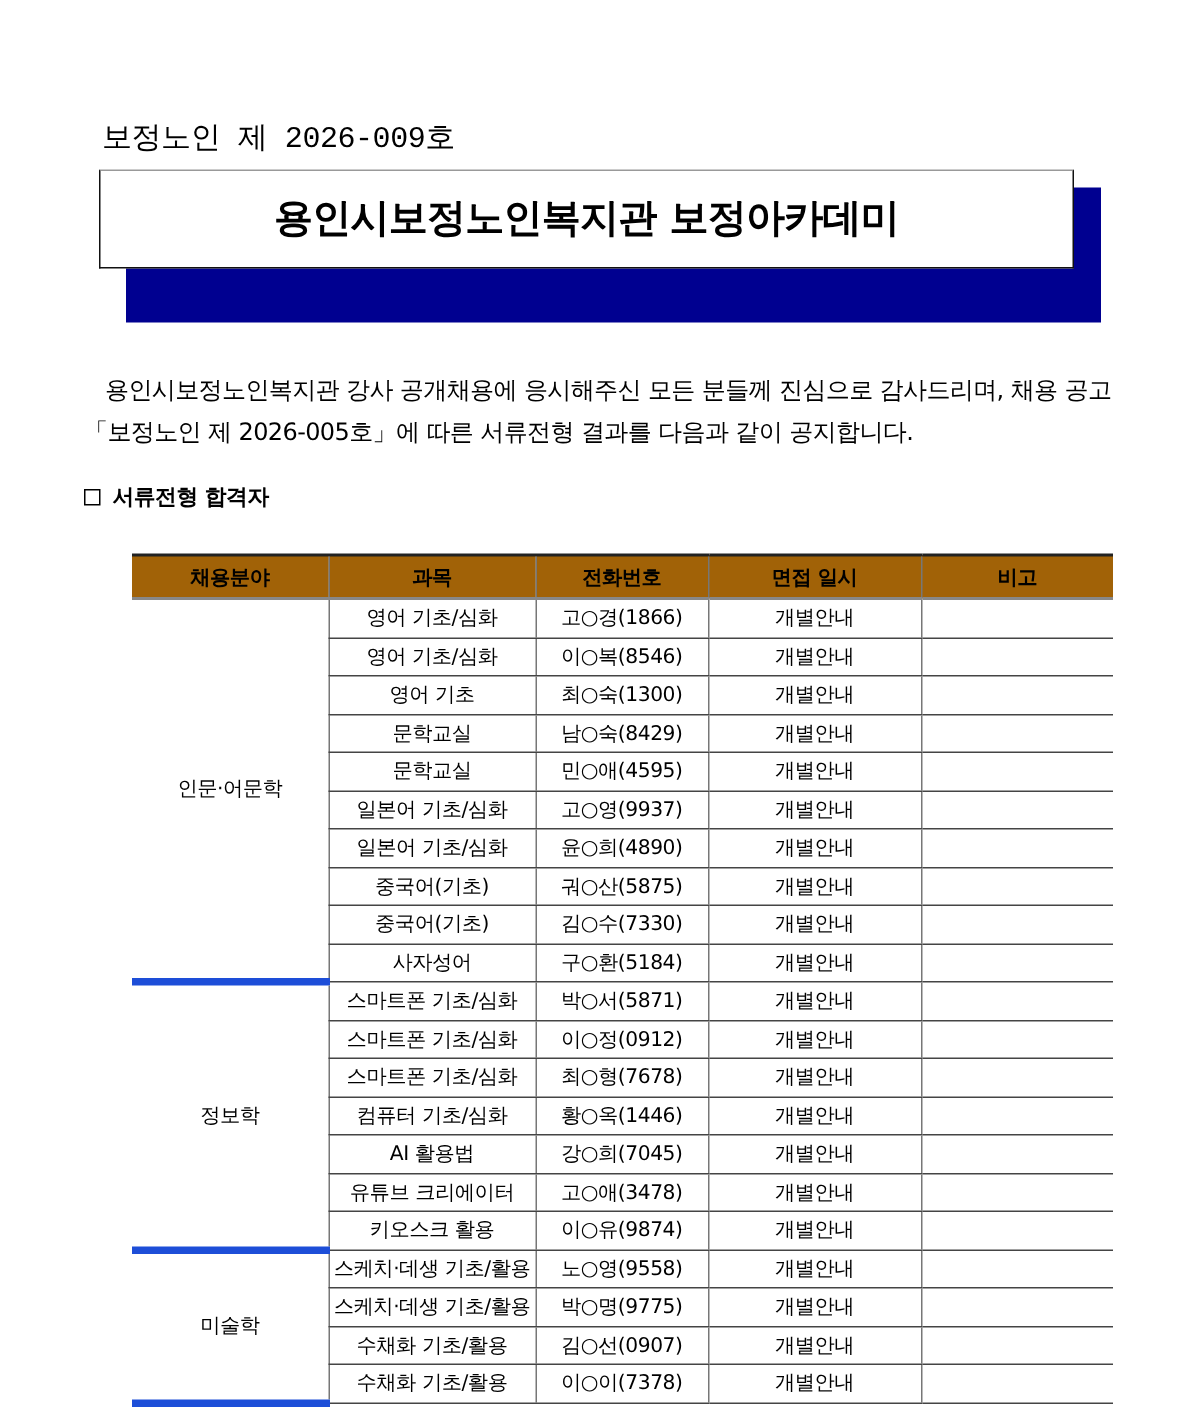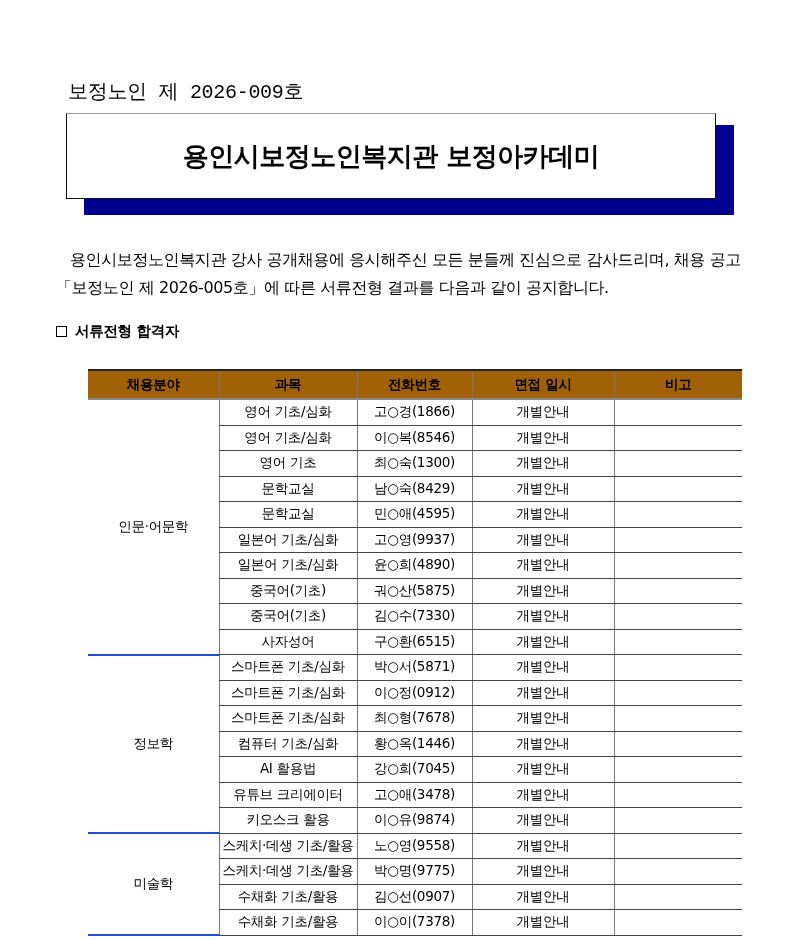--- a/index.html
+++ b/index.html
@@ -1,37 +1,37 @@
 <!DOCTYPE html>
 <html><head>
 <meta charset="utf-8">
 <style>
   html, body { margin: 0; padding: 0; background: #ffffff; }
   body { width: 800px; height: 940px; position: relative; overflow: hidden;
          font-family: "DejaVu Sans", "Liberation Sans", sans-serif; color: #000; }
   .doc-no { position: absolute; left: 68px; top: 78px; font-size: 20px; letter-spacing: -0.3px; font-family: Liberation Mono, monospace; }
   .title-shadow { position: absolute; left: 84px; top: 125px; width: 650px; height: 90px; background: #000090; }
-  .title-box { position: absolute; left: 66px; top: 113px; width: 650px; height: 86px; background: #fff;
+  .title-box { position: absolute; left: 66px; top: 113px; width: 650px; height: 66px; background: #fff;
                border: 1px solid #111; border-top-color: #999; box-sizing: border-box;
                display: flex; flex-direction: column; align-items: center; justify-content: center; }
   .title-line { font-weight: bold; font-size: 26px; line-height: 42px; letter-spacing: -0.5px; }
   .intro { position: absolute; left: 56px; top: 246px; width: 690px; font-size: 16px; line-height: 28px;
            letter-spacing: -0.4px; text-align: justify; }
   .intro p { margin: 0; }
   .intro .indent { text-indent: 14px; }
   .section-head { position: absolute; left: 56px; top: 322px; font-size: 14.5px; font-weight: bold; letter-spacing: -0.3px;
                   display: flex; align-items: center; gap: 8px; }
   .sq { width: 11px; height: 11px; border: 1px solid #000; box-sizing: border-box; display: inline-block; }
   table.results { position: absolute; left: 88px; top: 369px; width: 654px; border-collapse: collapse;
                   font-size: 13.5px; letter-spacing: -0.3px; }
   table.results th { background: #a16207; height: 27px; font-weight: bold; border-top: 2px solid #222;
                      border-bottom: 2px solid #888; padding: 0; }
   table.results td { height: 24.5px; padding: 0; text-align: center; border-bottom: 1px solid #444; }
   table.results th + th, table.results td.col { border-left: 1px solid #777; }
-  table.results td.cat { border-bottom: 2px solid #1d4ed8; }
+  table.results td.cat { border-bottom: 5px solid #1d4ed8; }
   col.c1 { width: 131px; } col.c2 { width: 138px; } col.c3 { width: 115px; } col.c4 { width: 142px; } col.c5 { width: 128px; }
 </style>
 </head>
 <body>
 
 <div class="doc-no">보정노인 제 2026-009호</div>
 
 <div class="title-shadow"></div>
 <div class="title-box">
   <div class="title-line">용인시보정노인복지관 보정아카데미</div>
@@ -115,21 +115,21 @@
         <td class="col"></td>
       </tr>
       <tr>
         <td class="col">중국어(기초)</td>
         <td class="col">김○수(7330)</td>
         <td class="col">개별안내</td>
         <td class="col"></td>
       </tr>
       <tr>
         <td class="col">사자성어</td>
-        <td class="col">구○환(6515)</td>
+        <td class="col">구○환(5184)</td>
         <td class="col">개별안내</td>
         <td class="col"></td>
       </tr>
       <tr>
         <td rowspan="7" class="cat">정보학</td>
         <td class="col">스마트폰 기초/심화</td>
         <td class="col">박○서(5871)</td>
         <td class="col">개별안내</td>
         <td class="col"></td>
       </tr>

